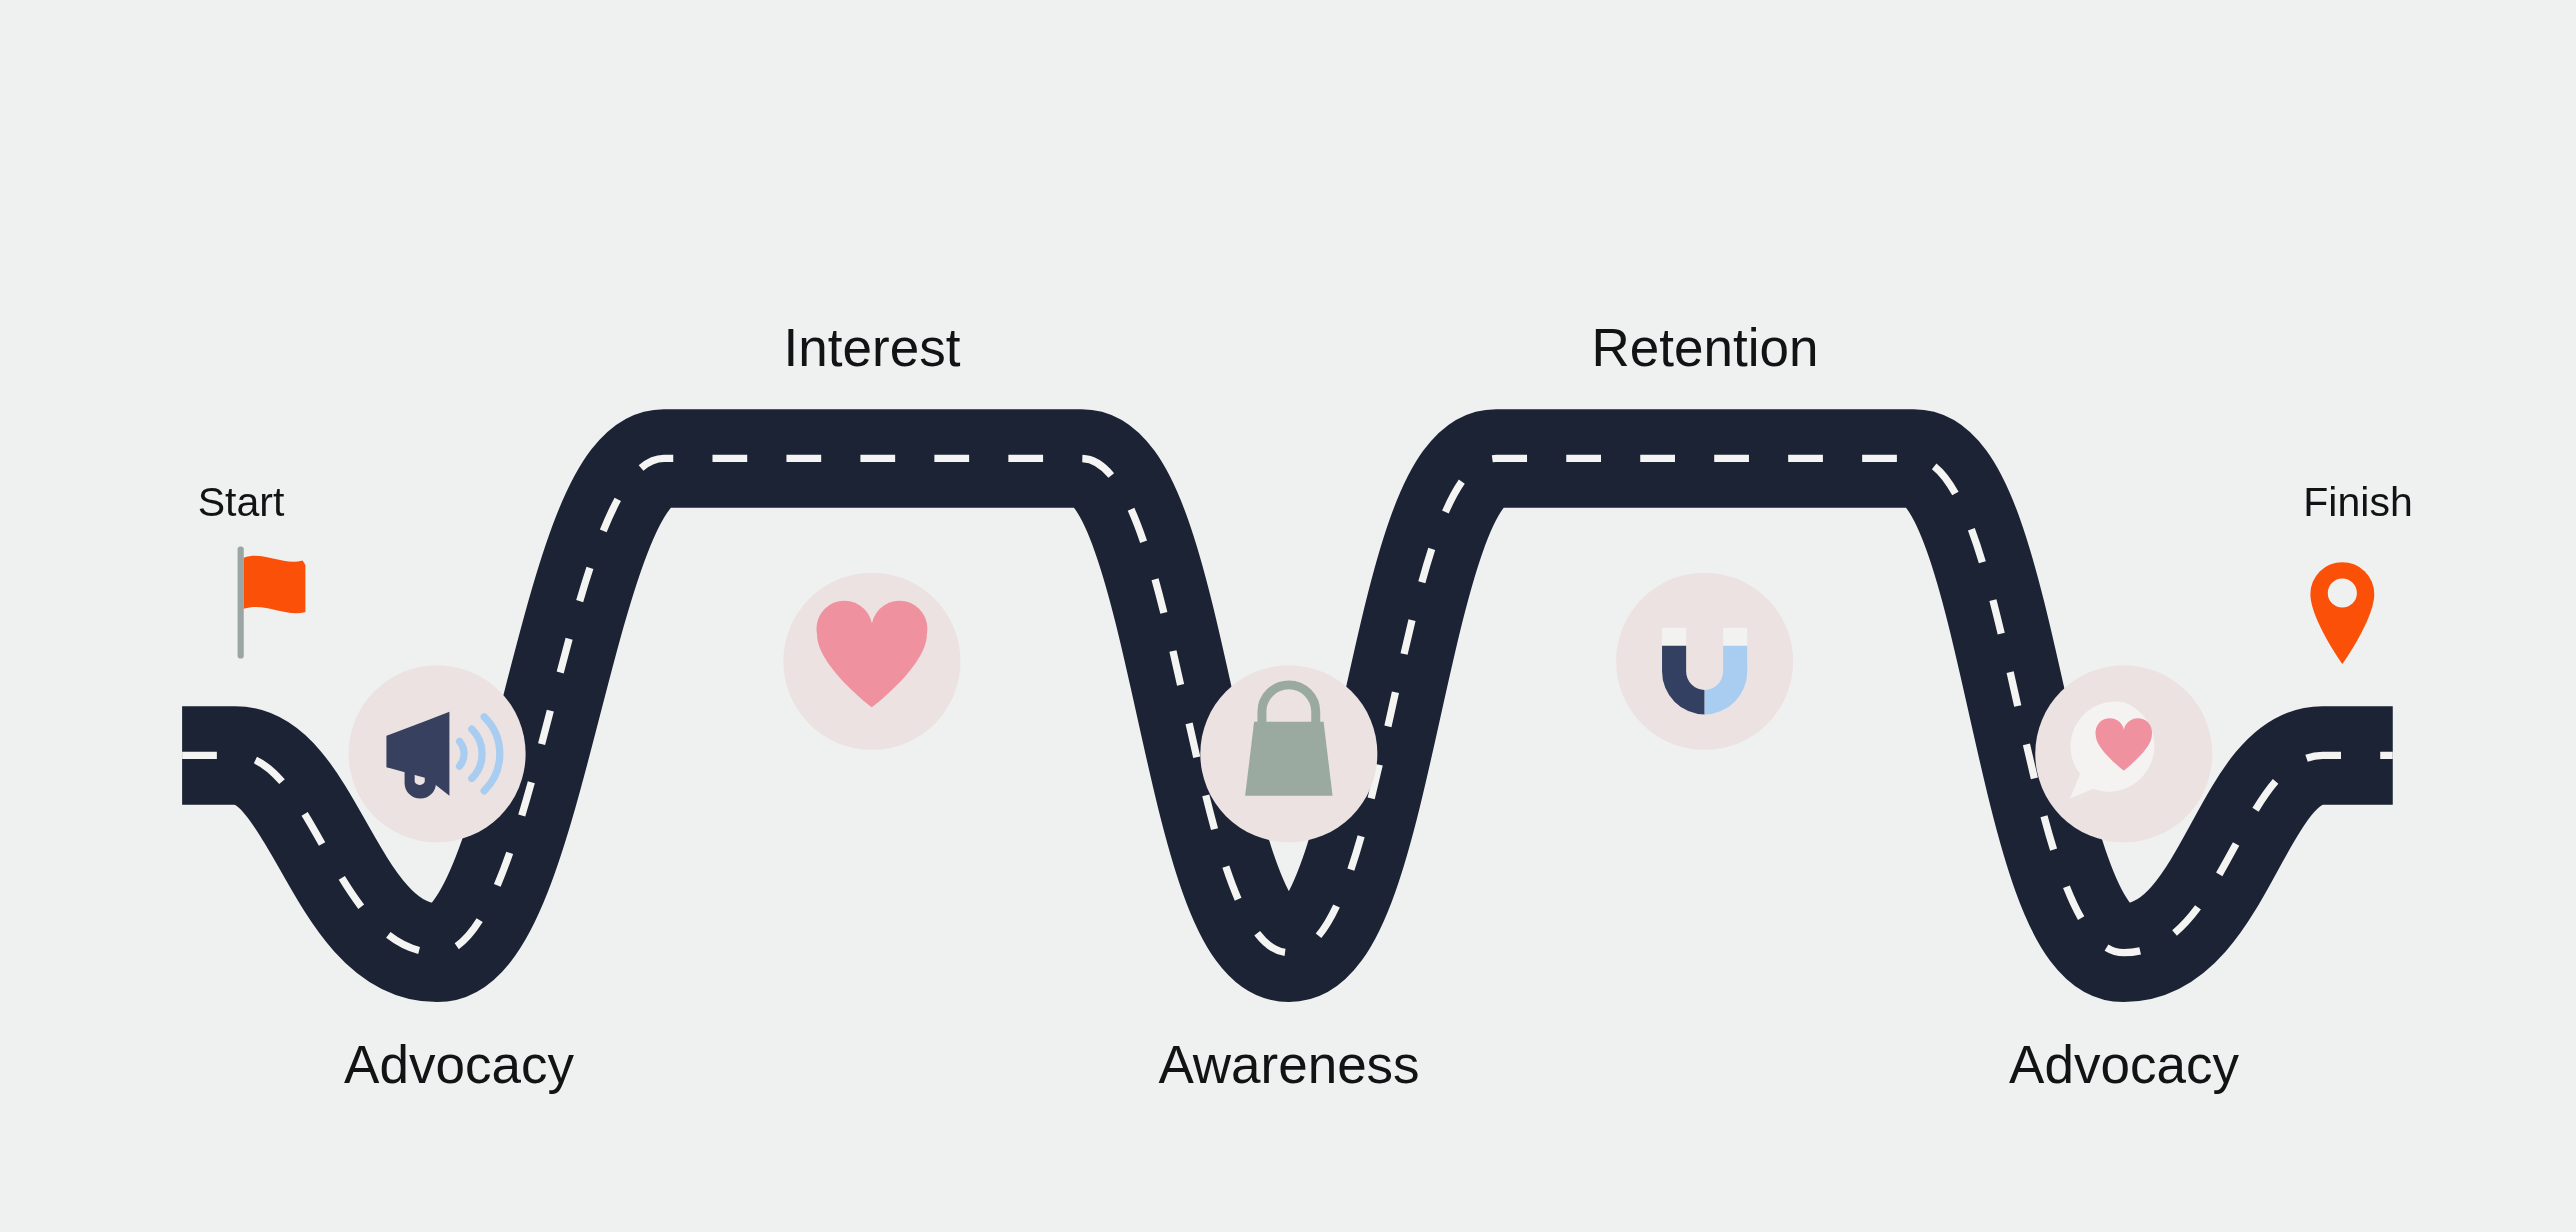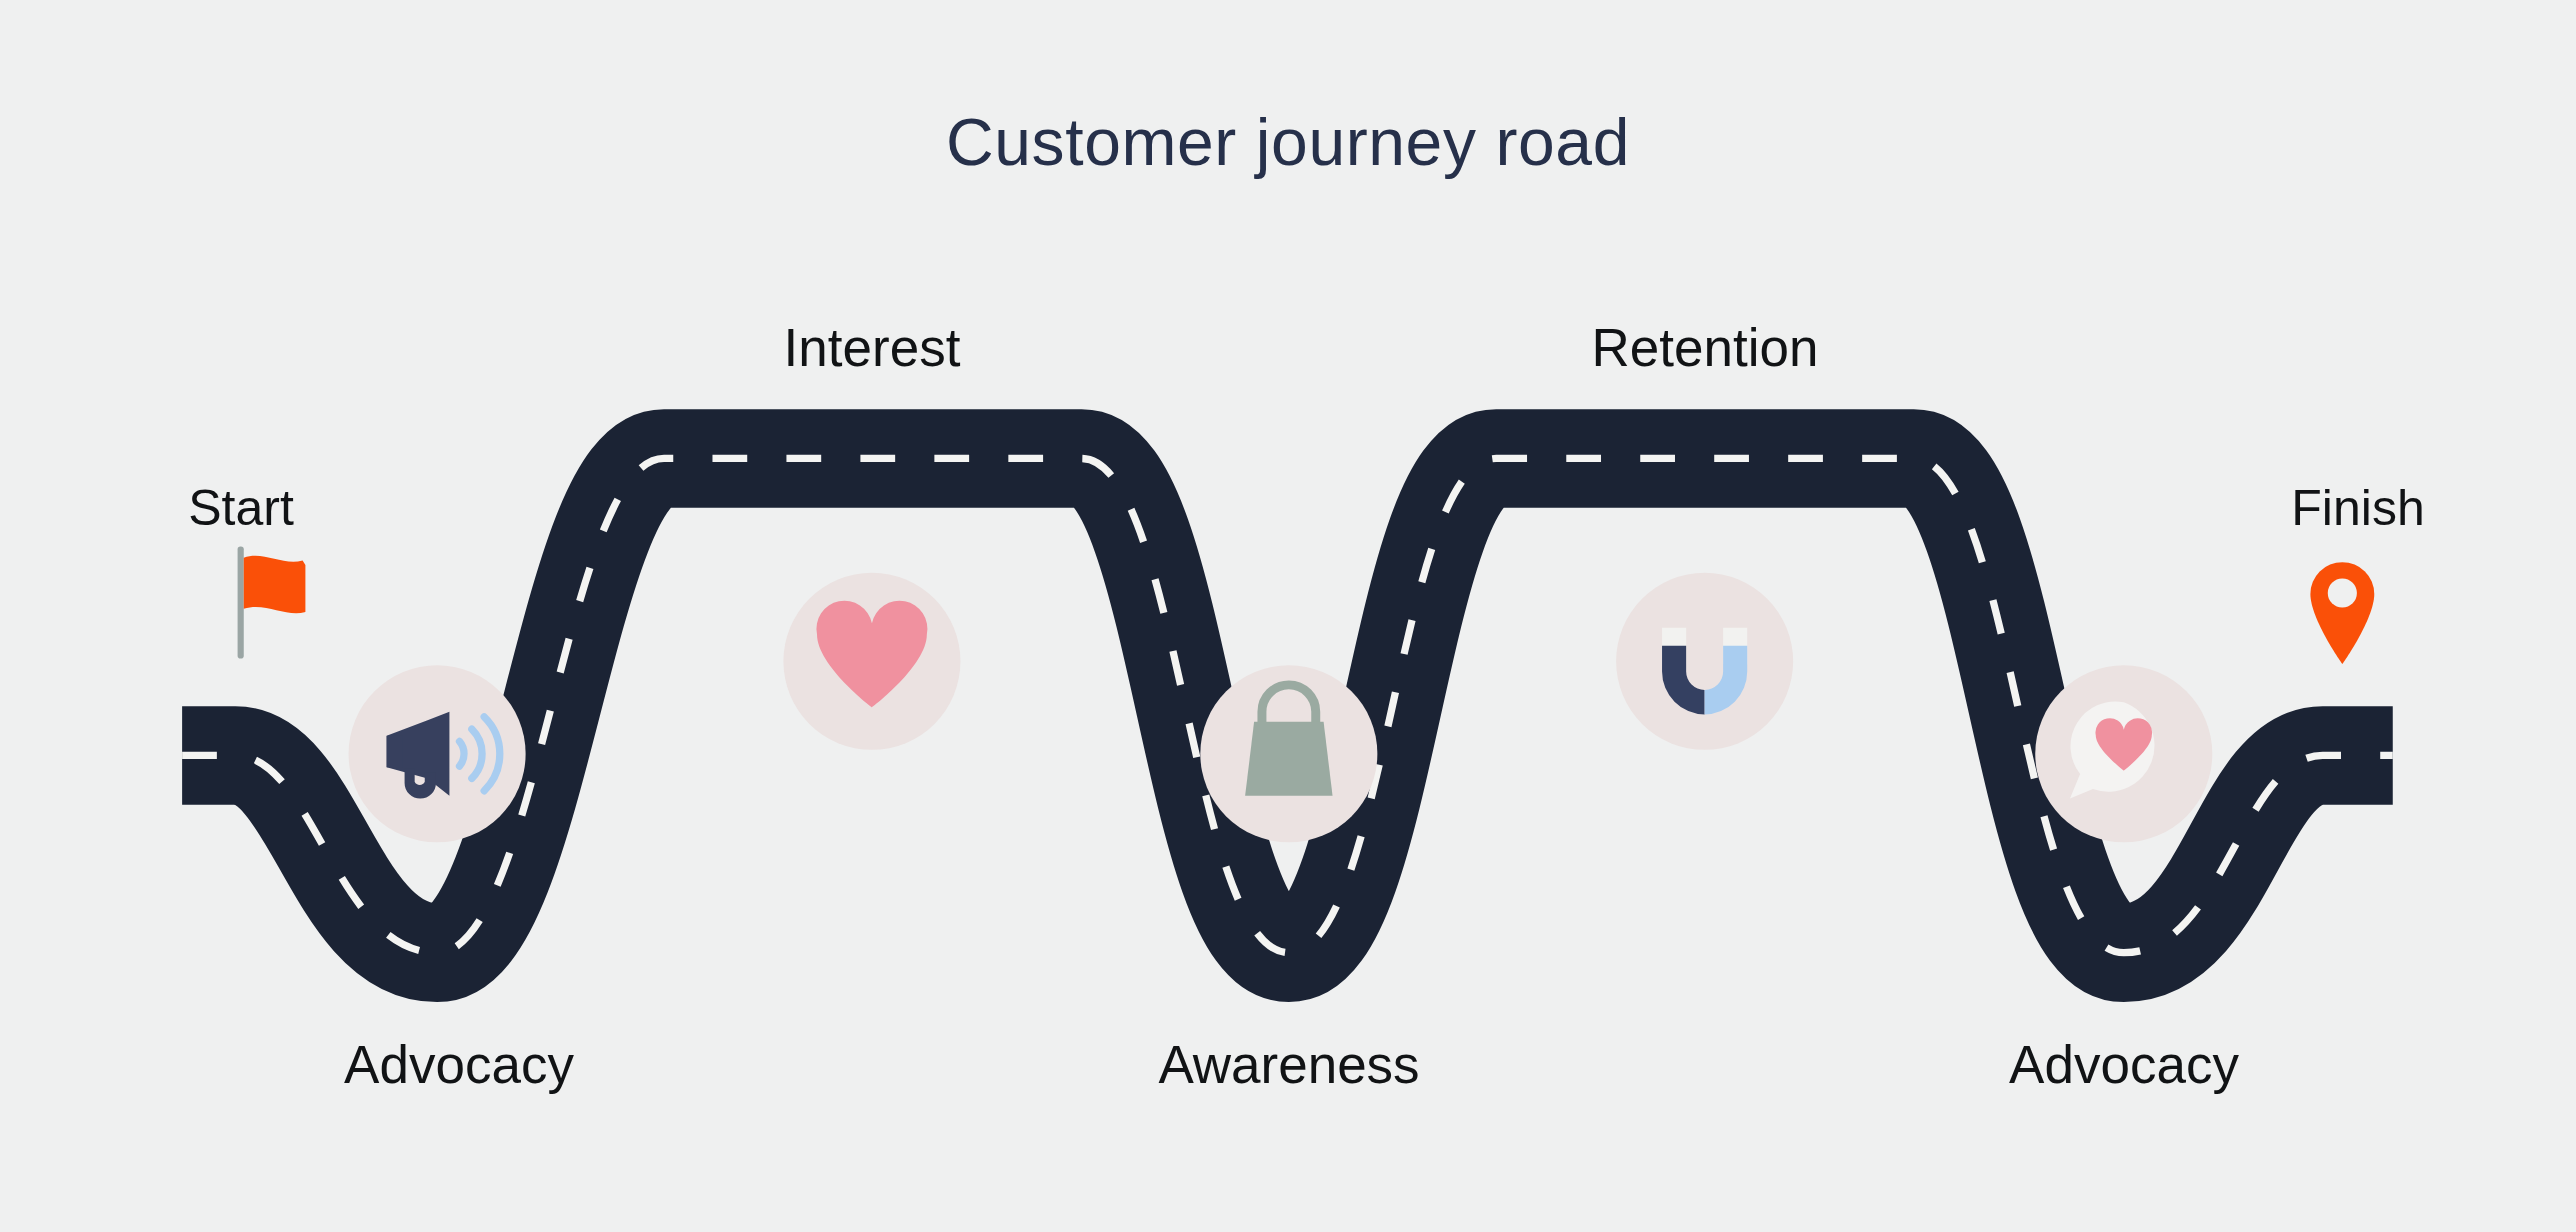--- a/index.html
+++ b/index.html
@@ -40,40 +40,39 @@
     text-align: center;
     font-size: 53px;
     font-weight: 400;
     color: #111315;
     white-space: nowrap;
     transform: translateX(-50%);
   }
   .endpoint-label {
     position: absolute;
     text-align: center;
-    font-size: 50px;
+    font-size: 41px;
     font-weight: 400;
     color: #111315;
     white-space: nowrap;
     transform: translateX(-50%);
   }
   .svg-layer {
     position: absolute;
     left: 0;
     top: 0;
     width: 2576px;
     height: 1233px;
   }
 </style>
 </head>
 <body>
 
 <div id="stage">
 
-  <div class="page-title">Customer journey road</div>
 
   <svg class="svg-layer" id="scene" viewBox="0 0 4597 2200">
     <defs>
       <clipPath id="clip-bubble">
         <circle cx="0" cy="0" r="1"></circle>
       </clipPath>
     </defs>
 
     <g>
       <path id="road-centerline" d="M 325 1348

